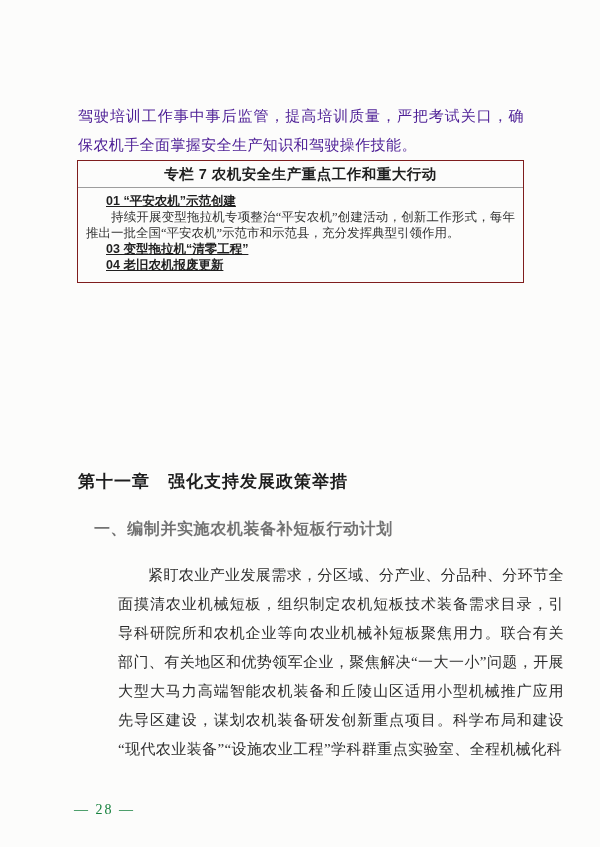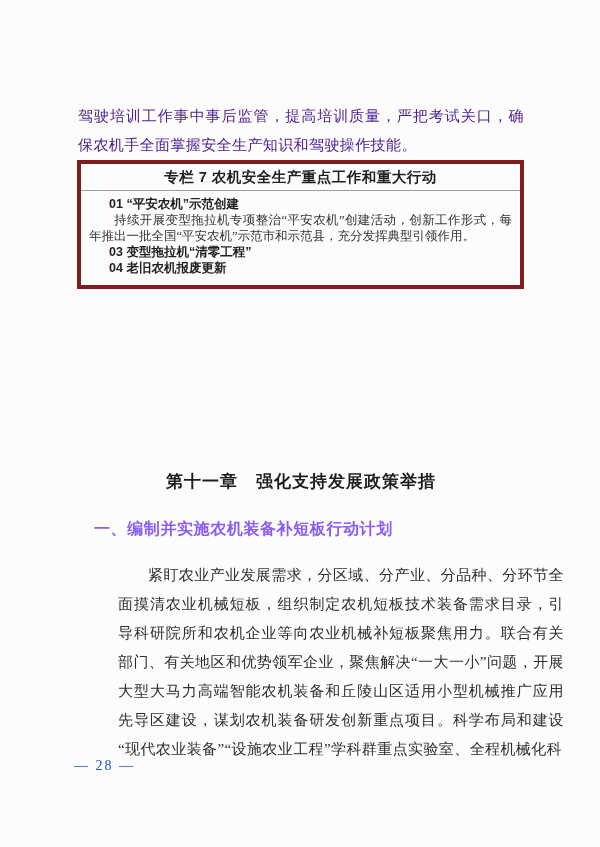--- a/index.html
+++ b/index.html
@@ -29,21 +29,21 @@
     text-justify: inter-ideograph;
     letter-spacing: 0.4px;
     color: #4c1d95;
   }
   
   .panel {
     position: absolute;
     left: 77px;
     top: 160px;
     width: 447px;
-    border: 4px solid #7f1d1d;
+    border: 1px solid #7f1d1d;
     box-sizing: border-box;
     background: #fcfcfb;
   }
   .panel-title {
     border-bottom: 1px solid #9d9d9d;
     text-align: center;
     font-family: "Liberation Sans", "DejaVu Sans", sans-serif;
     font-weight: bold;
     font-size: 14.5px;
     line-height: 26px;
@@ -54,57 +54,58 @@
     padding: 5px 8px 9px 8px;
   }
   .panel-item-heading {
     margin: 0;
     text-indent: 1.6em;
     font-family: "Liberation Sans", "DejaVu Sans", sans-serif;
     font-weight: bold;
     font-size: 12.5px;
     line-height: 16px;
     color: #1f1f1f;
+    text-decoration: underline;
   }
   .panel-item-body {
     margin: 0;
     text-indent: 2em;
     font-size: 12.5px;
     line-height: 16px;
     text-align: justify;
     text-justify: inter-ideograph;
     color: #333;
   }
   
   .chapter-title {
     position: absolute;
     left: 78px;
     top: 470px;
     width: 446px;
     margin: 0;
-    text-align: center;
+    text-align: left;
     font-family: Liberation Sans, sans-serif;
     font-weight: bold;
     font-size: 17px;
     line-height: 24px;
     color: #1d1d1d;
     letter-spacing: 1px;
   }
   .section-title {
     position: absolute;
     left: 78px;
     top: 517px;
     width: 446px;
     margin: 0;
     text-indent: 1em;
     font-family: "Liberation Sans", "DejaVu Sans", sans-serif;
     font-weight: bold;
     font-size: 16px;
     line-height: 24px;
-    color: #8b5cf6;
+    color: #737373;
     letter-spacing: 0.6px;
   }
   
   .body-para {
     position: absolute;
     left: 78px;
     top: 546px;
     width: 446px;
     font-size: 15px;
     line-height: 29px;
@@ -112,24 +113,24 @@
     text-justify: inter-ideograph;
     text-indent: 2em;
     letter-spacing: 0.4px;
     color: #2e2e2e;
     margin-left: 40px;
   }
   
   .page-number {
     position: absolute;
     left: 74px;
-    top: 758px;
+    top: 802px;
     font-size: 14px;
     letter-spacing: 2px;
-    color: #1d4ed8;
+    color: #15803d;
   }
 </style>
 </head>
 <body>
 
 <div class="page">
 
   <p class="intro-para">驾驶培训工作事中事后监管，提高培训质量，严把考试关口，确保农机手全面掌握安全生产知识和驾驶操作技能。</p>
 
   <div class="panel">

